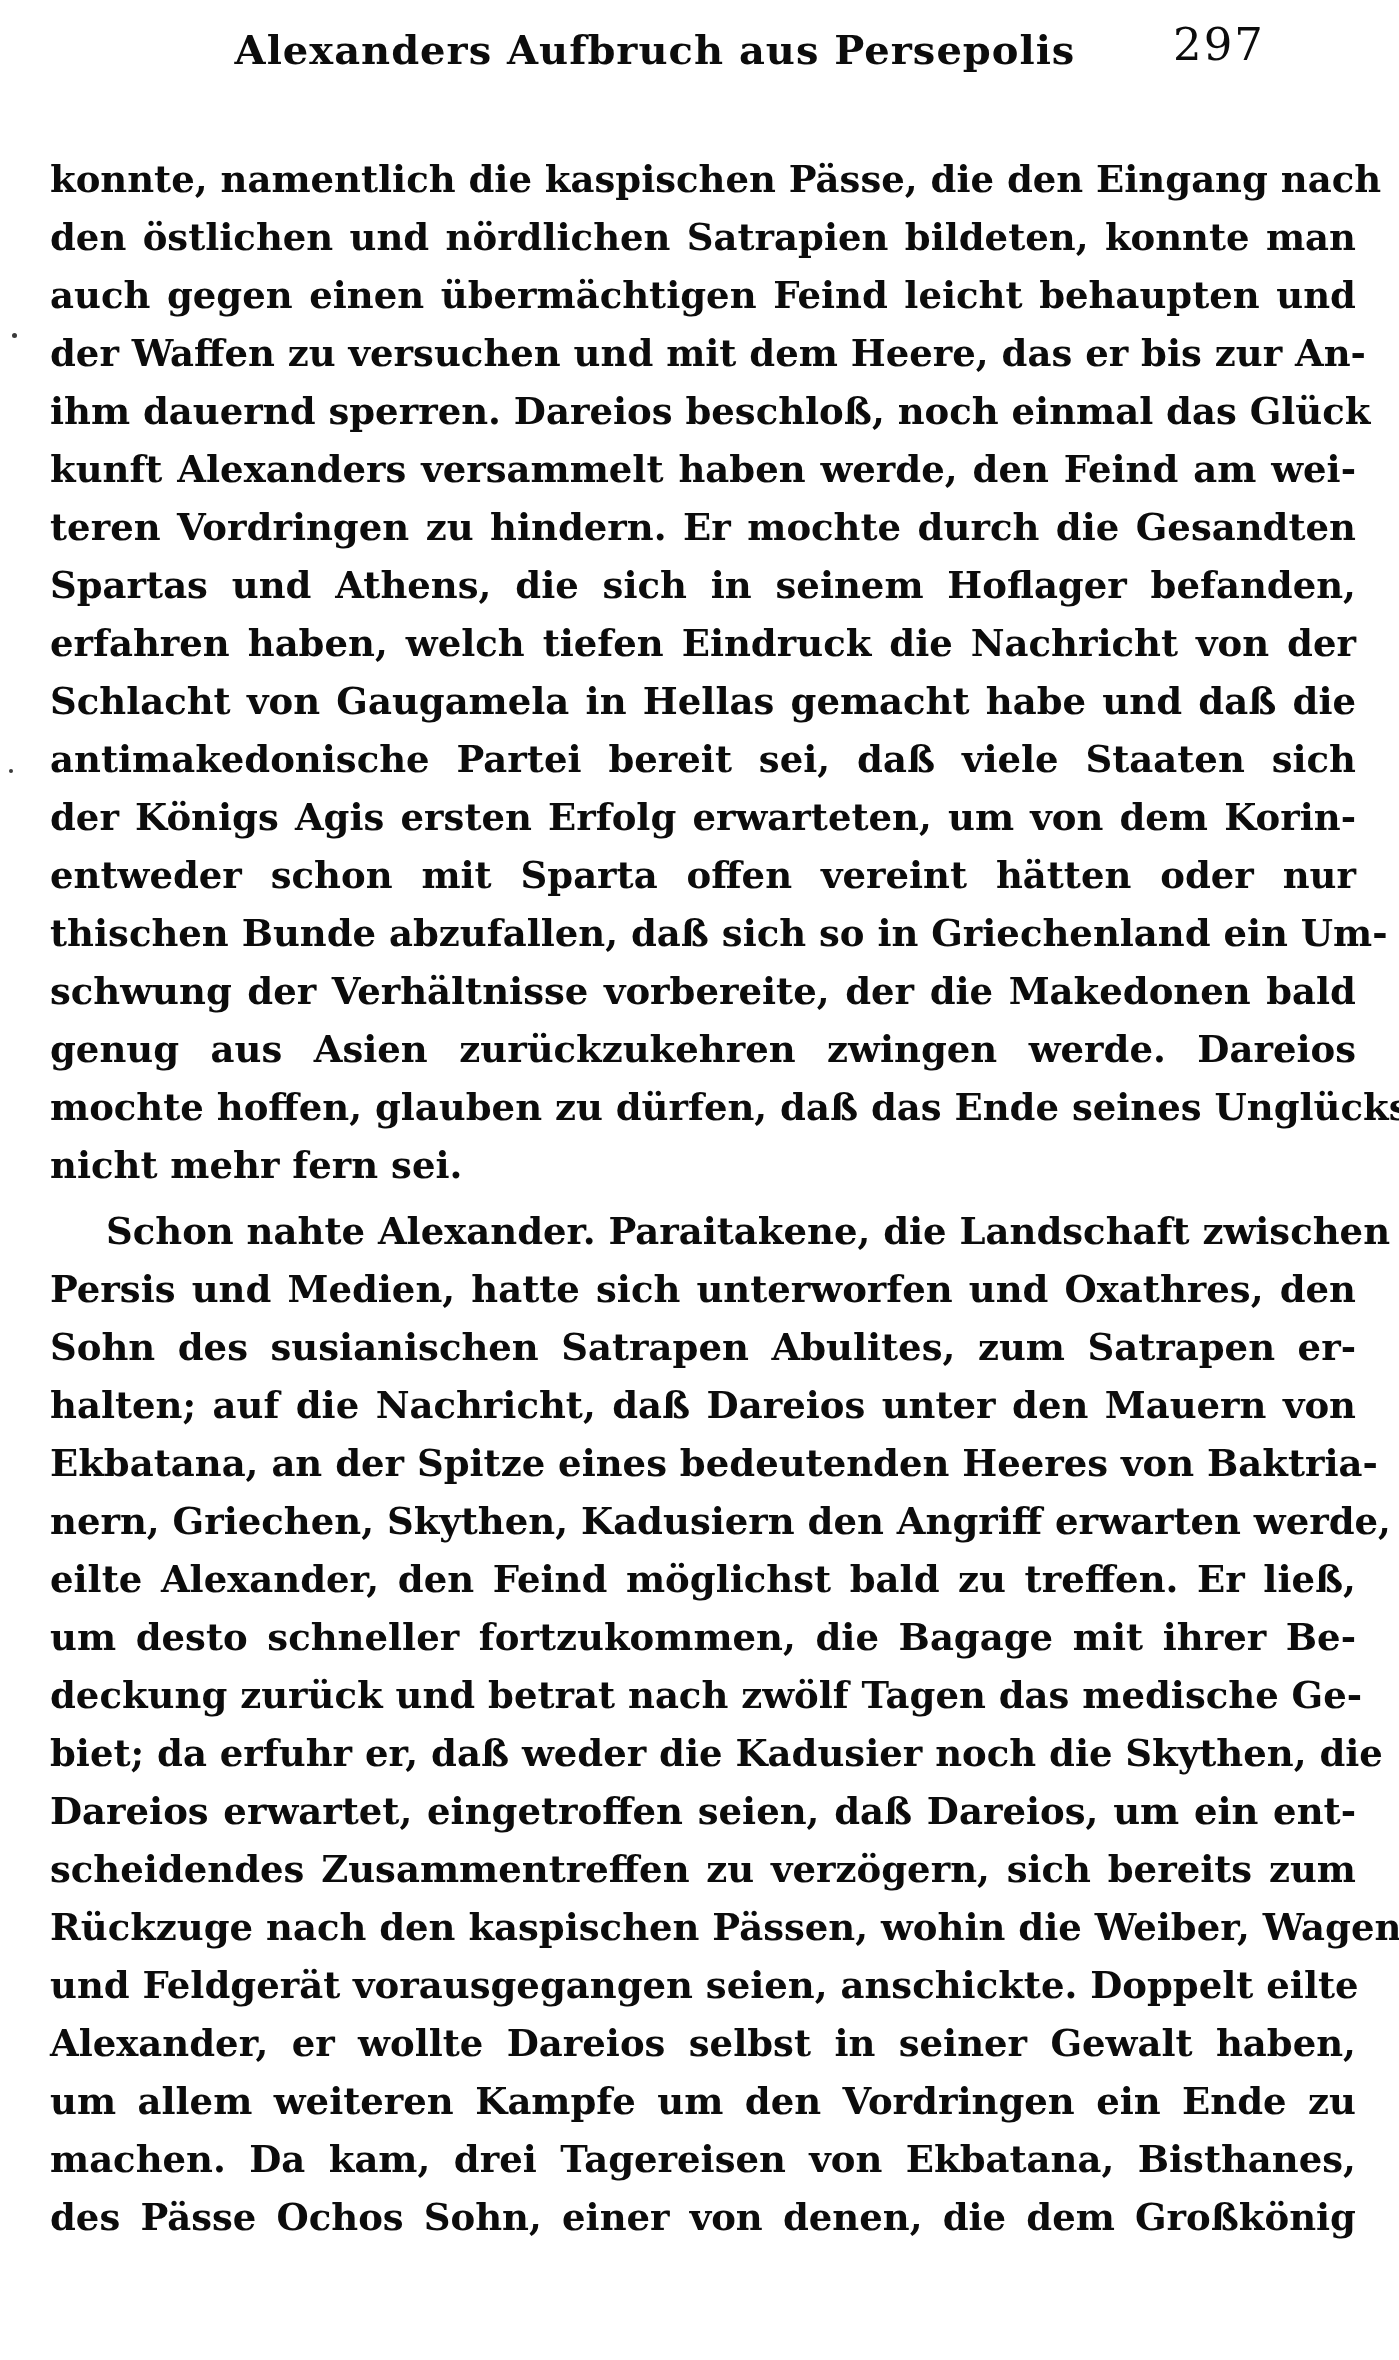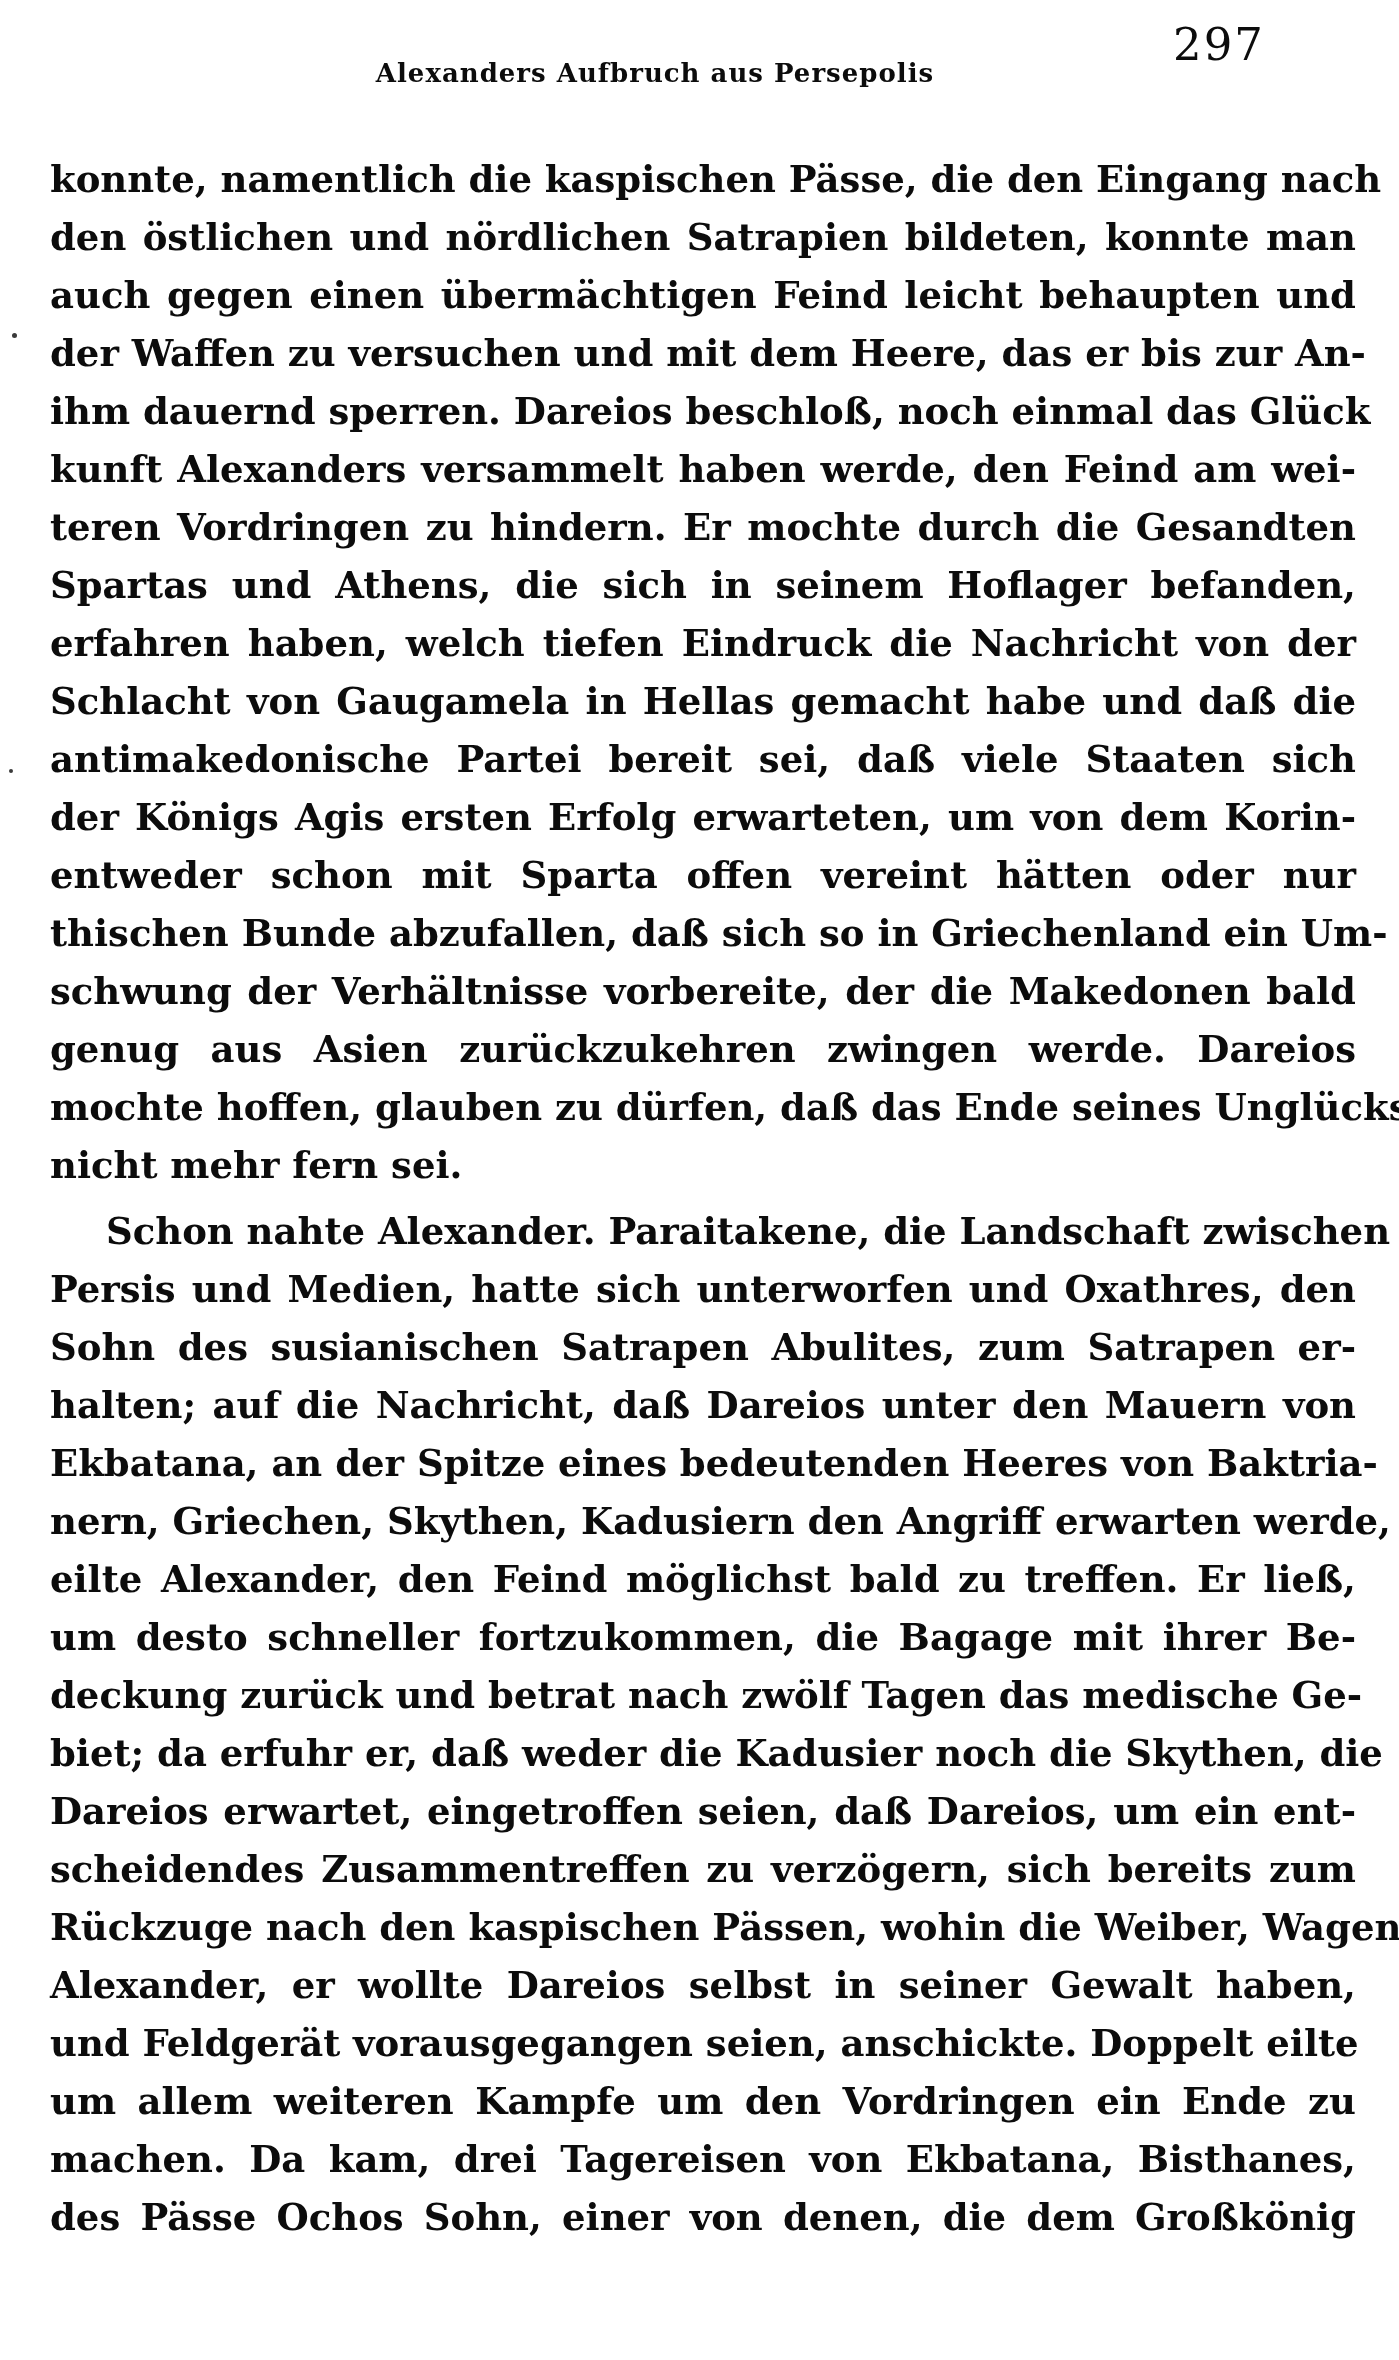--- a/index.html
+++ b/index.html
@@ -23,25 +23,24 @@
     top: 0;
     left: 0;
     width: 100%;
     height: 110px;
   }
   .running-title {
     position: absolute;
     top: 26px;
     left: 655px;
     transform: translateX(-50%);
-    font-size: 26px;
+    font-size: 40px;
     font-weight: bold;
     letter-spacing: 1px;
     white-space: nowrap;
-    margin-top: 32px;
   }
   .page-number {
     position: absolute;
     top: 18px;
     right: 134px;
     font-size: 45px;
     font-weight: normal;
     letter-spacing: 2px;
   }
   
@@ -125,21 +124,21 @@
       <div class="line">halten; auf die Nachricht, daß Dareios unter den Mauern von</div>
       <div class="line">Ekbatana, an der Spitze eines bedeutenden Heeres von Baktria-</div>
       <div class="line">nern, Griechen, Skythen, Kadusiern den Angriff erwarten werde,</div>
       <div class="line">eilte Alexander, den Feind möglichst bald zu treffen. Er ließ,</div>
       <div class="line">um desto schneller fortzukommen, die Bagage mit ihrer Be-</div>
       <div class="line">deckung zurück und betrat nach zwölf Tagen das medische Ge-</div>
       <div class="line">biet; da erfuhr er, daß weder die Kadusier noch die Skythen, die</div>
       <div class="line">Dareios erwartet, eingetroffen seien, daß Dareios, um ein ent-</div>
       <div class="line">scheidendes Zusammentreffen zu verzögern, sich bereits zum</div>
       <div class="line">Rückzuge nach den kaspischen Pässen, wohin die Weiber, Wagen</div>
+      <div class="line">und Feldgerät vorausgegangen seien, anschickte. Doppelt eilte</div>
       <div class="line">Alexander, er wollte Dareios selbst in seiner Gewalt haben,</div>
-      <div class="line">und Feldgerät vorausgegangen seien, anschickte. Doppelt eilte</div>
       <div class="line">um allem weiteren Kampfe um den Vordringen ein Ende zu</div>
       <div class="line">machen. Da kam, drei Tagereisen von Ekbatana, Bisthanes,</div>
       <div class="line">des Pässe Ochos Sohn, einer von denen, die dem Großkönig</div>
     </div>
 
   </div>
 </div>
 
 </body></html>

